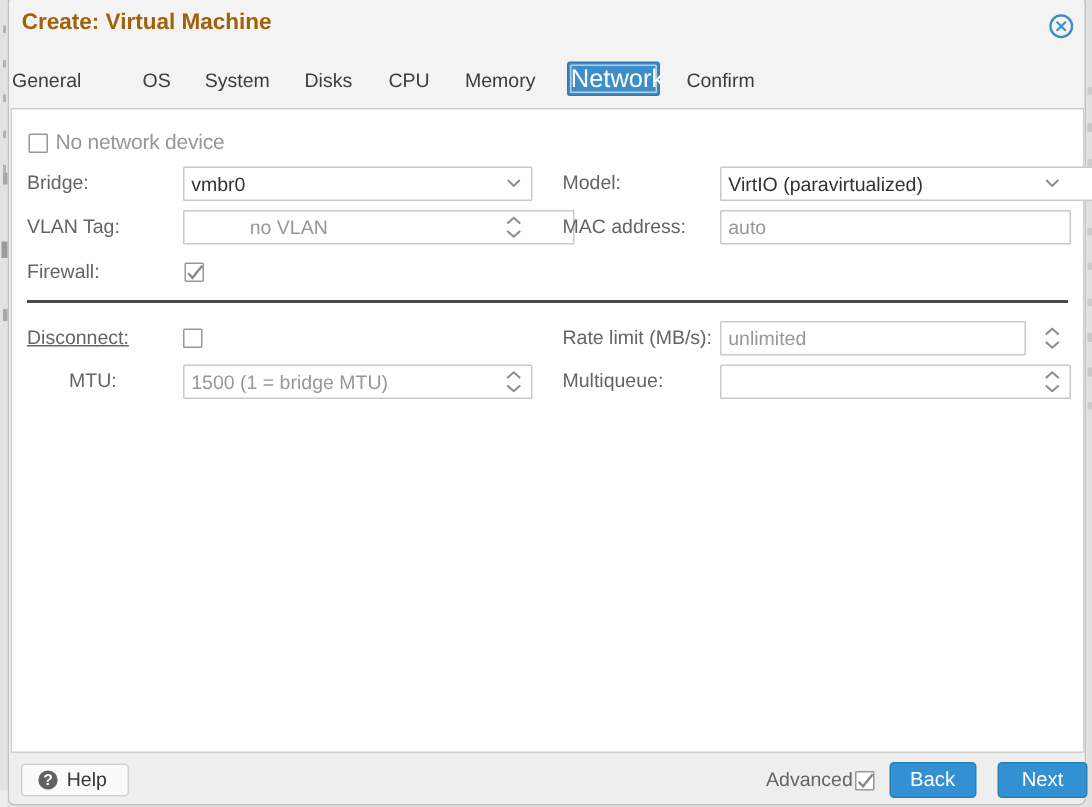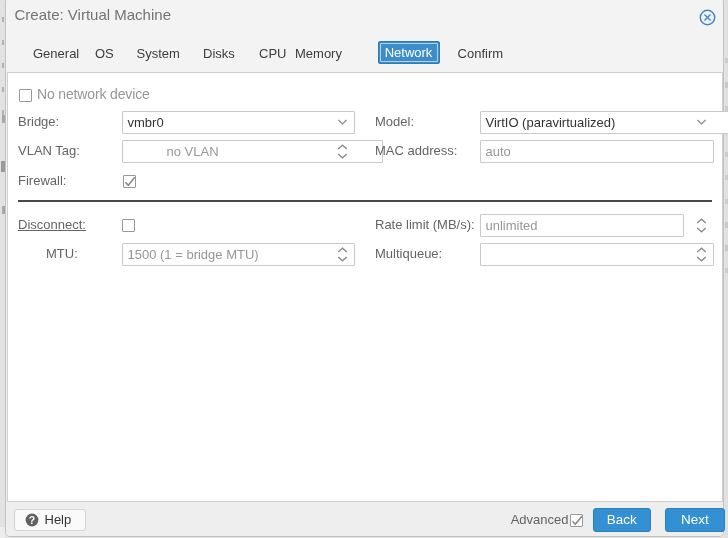--- a/index.html
+++ b/index.html
@@ -3,30 +3,30 @@
 <meta charset="utf-8">
 <style>
   * { margin:0; padding:0; box-sizing:border-box; }
   html,body { width:728px; height:538px; overflow:hidden; }
   body { font-family:"Liberation Sans", sans-serif; background:#e4e4e4; position:relative; font-size:13px; }
   .abs { position:absolute; }
   #win {
     position:absolute; left:5px; top:-3px; width:719px; height:540px;
     background:#f3f3f3; border:1px solid #c1c1c1; border-radius:5px;
   }
-  .title { position:absolute; left:14.5px; top:7px; font-size:15px; line-height:15px; color:#737373; }
+  .title { position:absolute; left:14.5px; top:7px; font-size:15px; line-height:15px; color:#a16207;font-weight:bold; }
   .tabtxt { position:absolute; top:46.8px; font-size:13px; line-height:13px; color:#3c3c3c; }
   #ntab {
     position:absolute; left:377.5px; top:41px; width:62px; height:23px;
     background:#3d8dc9; border:1px solid #2e7cb4; border-radius:2px;
   }
   #ntab .inner {
     position:absolute; left:1px; top:1px; right:1px; bottom:1px;
     border:1px solid rgba(255,255,255,.6); border-radius:1px;
-    color:#fff; font-size:13px; text-align:center; line-height:18px;
+    color:#fff; font-size:17px; text-align:center; line-height:18px;
   }
   #panel {
     position:absolute; left:7px; top:71.5px; width:716px; height:430px;
     background:#fff; border:1px solid #cfcfcf;
   }
   .lbl { position:absolute; font-size:13px; line-height:13px; color:#646464; white-space:nowrap; }
   .field {
     position:absolute; background:#fff; border:1px solid #c9c9c9;
     height:23px; font-size:13px; line-height:21px; padding-left:5px; border-radius:1px;
     color:#333; white-space:nowrap; overflow:hidden;
@@ -71,26 +71,26 @@
   <div class="abs" style="left:725px; top:199px; width:2.5px; height:5px; background:#cccccc;"></div>
   <div class="abs" style="left:725px; top:222px; width:2.5px; height:6px; background:#c8c8c8;"></div>
   <div class="abs" style="left:725px; top:245px; width:2.5px; height:6px; background:#c8c8c8;"></div>
   <div class="abs" style="left:725px; top:268px; width:2.5px; height:5px; background:#cccccc;"></div>
   <div class="title">Create: Virtual Machine</div>
   <svg class="abs" style="left:698.6px; top:8.5px;" width="17" height="17" viewBox="0 0 17 17">
     <circle cx="8.5" cy="8.5" r="7.2" fill="none" stroke="#4288c7" stroke-width="1.5"></circle>
     <path d="M5.45 5.45 L11.55 11.55 M11.55 5.45 L5.45 11.55" stroke="#4288c7" stroke-width="1.35" fill="none"></path>
   </svg>
 
-  <div class="tabtxt" style="left:33px;text-align:right;">General</div>
+  <div class="tabtxt" style="left:8px;text-align:right;">General</div>
   <div class="tabtxt" style="left:95px;">OS</div>
   <div class="tabtxt" style="left:136.5px;">System</div>
   <div class="tabtxt" style="left:203px;">Disks</div>
   <div class="tabtxt" style="left:259px;">CPU</div>
-  <div class="tabtxt" style="left:295px;">Memory</div>
+  <div class="tabtxt" style="left:310px;">Memory</div>
   <div id="ntab">
     <div class="inner">Network</div>
   </div>
   <div class="tabtxt" style="left:457.6px;">Confirm</div>
 
   <div id="panel"></div>
 
   <div class="cb" style="left:18.5px; top:88.5px;"></div>
   <div class="lbl" style="left:37px; top:86.5px; color:#979797; font-size:14px; line-height:14px; letter-spacing:-0.15px;">No network device</div>
 

